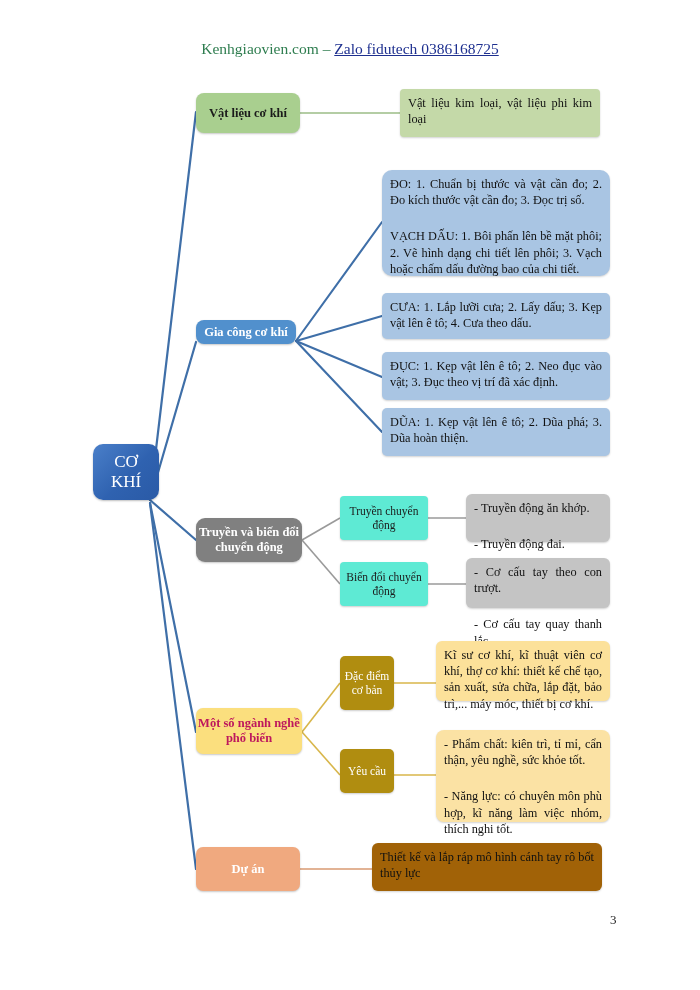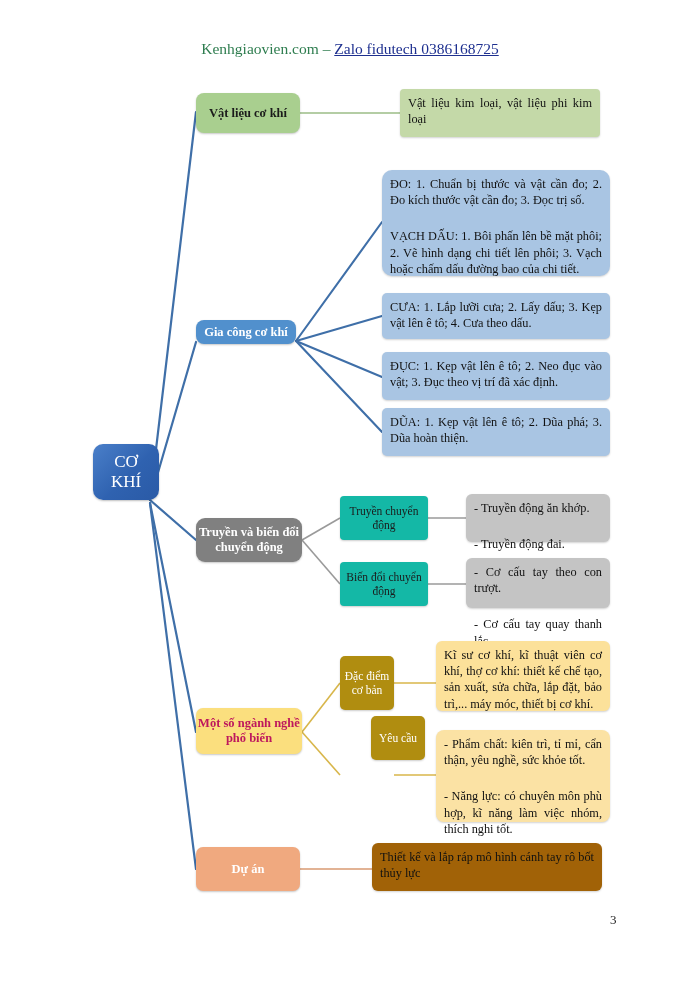--- a/index.html
+++ b/index.html
@@ -100,21 +100,21 @@
 
   
   .sub {
     justify-content: center;
     text-align: center;
     font-size: 11.5px;
     line-height: 1.25;
     box-shadow: 0 1px 2px rgba(0,0,0,0.2);
   }
   .sub-green {
-    background: #14b8a6;
+    background: #5eead4;
     color: #1b1b1b;
   }
   .sub-darkgold {
     background: #b08d10;
     color: #ffffff;
   }
 
   
   .content {
     box-sizing: border-box;
@@ -261,25 +261,25 @@
   </div>
 
   <div class="node branch branch-gold" style="left:196px; top:708px; width:106px; height:46px; border-radius:7px;">
     <div class="txt">Một số ngành nghề phổ biến</div>
   </div>
 
   <div class="node sub sub-darkgold" style="left:340px; top:656px; width:54px; height:54px; border-radius:5px;">
     <div class="txt">Đặc điểm cơ bản</div>
   </div>
 
-  <div class="content content-gold" style="position:absolute; left:436px; top:641px; width:174px; height:70px; border-radius:6px;">
+  <div class="content content-gold" style="position:absolute; left:436px; top:641px; width:174px; height:60px; border-radius:6px;">
     <p>Kĩ sư cơ khí, kĩ thuật viên cơ khí, thợ cơ khí: thiết kế chế tạo, sản xuất, sửa chữa, lắp đặt, bảo trì,... máy móc, thiết bị cơ khí.</p>
   </div>
 
-  <div class="node sub sub-darkgold" style="left:340px; top:716px; width:54px; height:44px; border-radius:5px;margin-left:31px;">
+  <div class="node sub sub-darkgold" style="left:340px; top:749px; width:54px; height:44px; border-radius:5px;">
     <div class="txt">Yêu cầu</div>
   </div>
 
   <div class="content content-gold2" style="position:absolute; left:436px; top:730px; width:174px; height:92px; border-radius:8px;">
     <p>- Phẩm chất: kiên trì, tỉ mỉ, cẩn thận, yêu nghề, sức khỏe tốt.</p>
     <p>- Năng lực: có chuyên môn phù hợp, kĩ năng làm việc nhóm, thích nghi tốt.</p>
   </div>
 
   <div class="node branch branch-salmon" style="left:196px; top:847px; width:104px; height:44px; border-radius:7px;">
     <div class="txt">Dự án</div>

